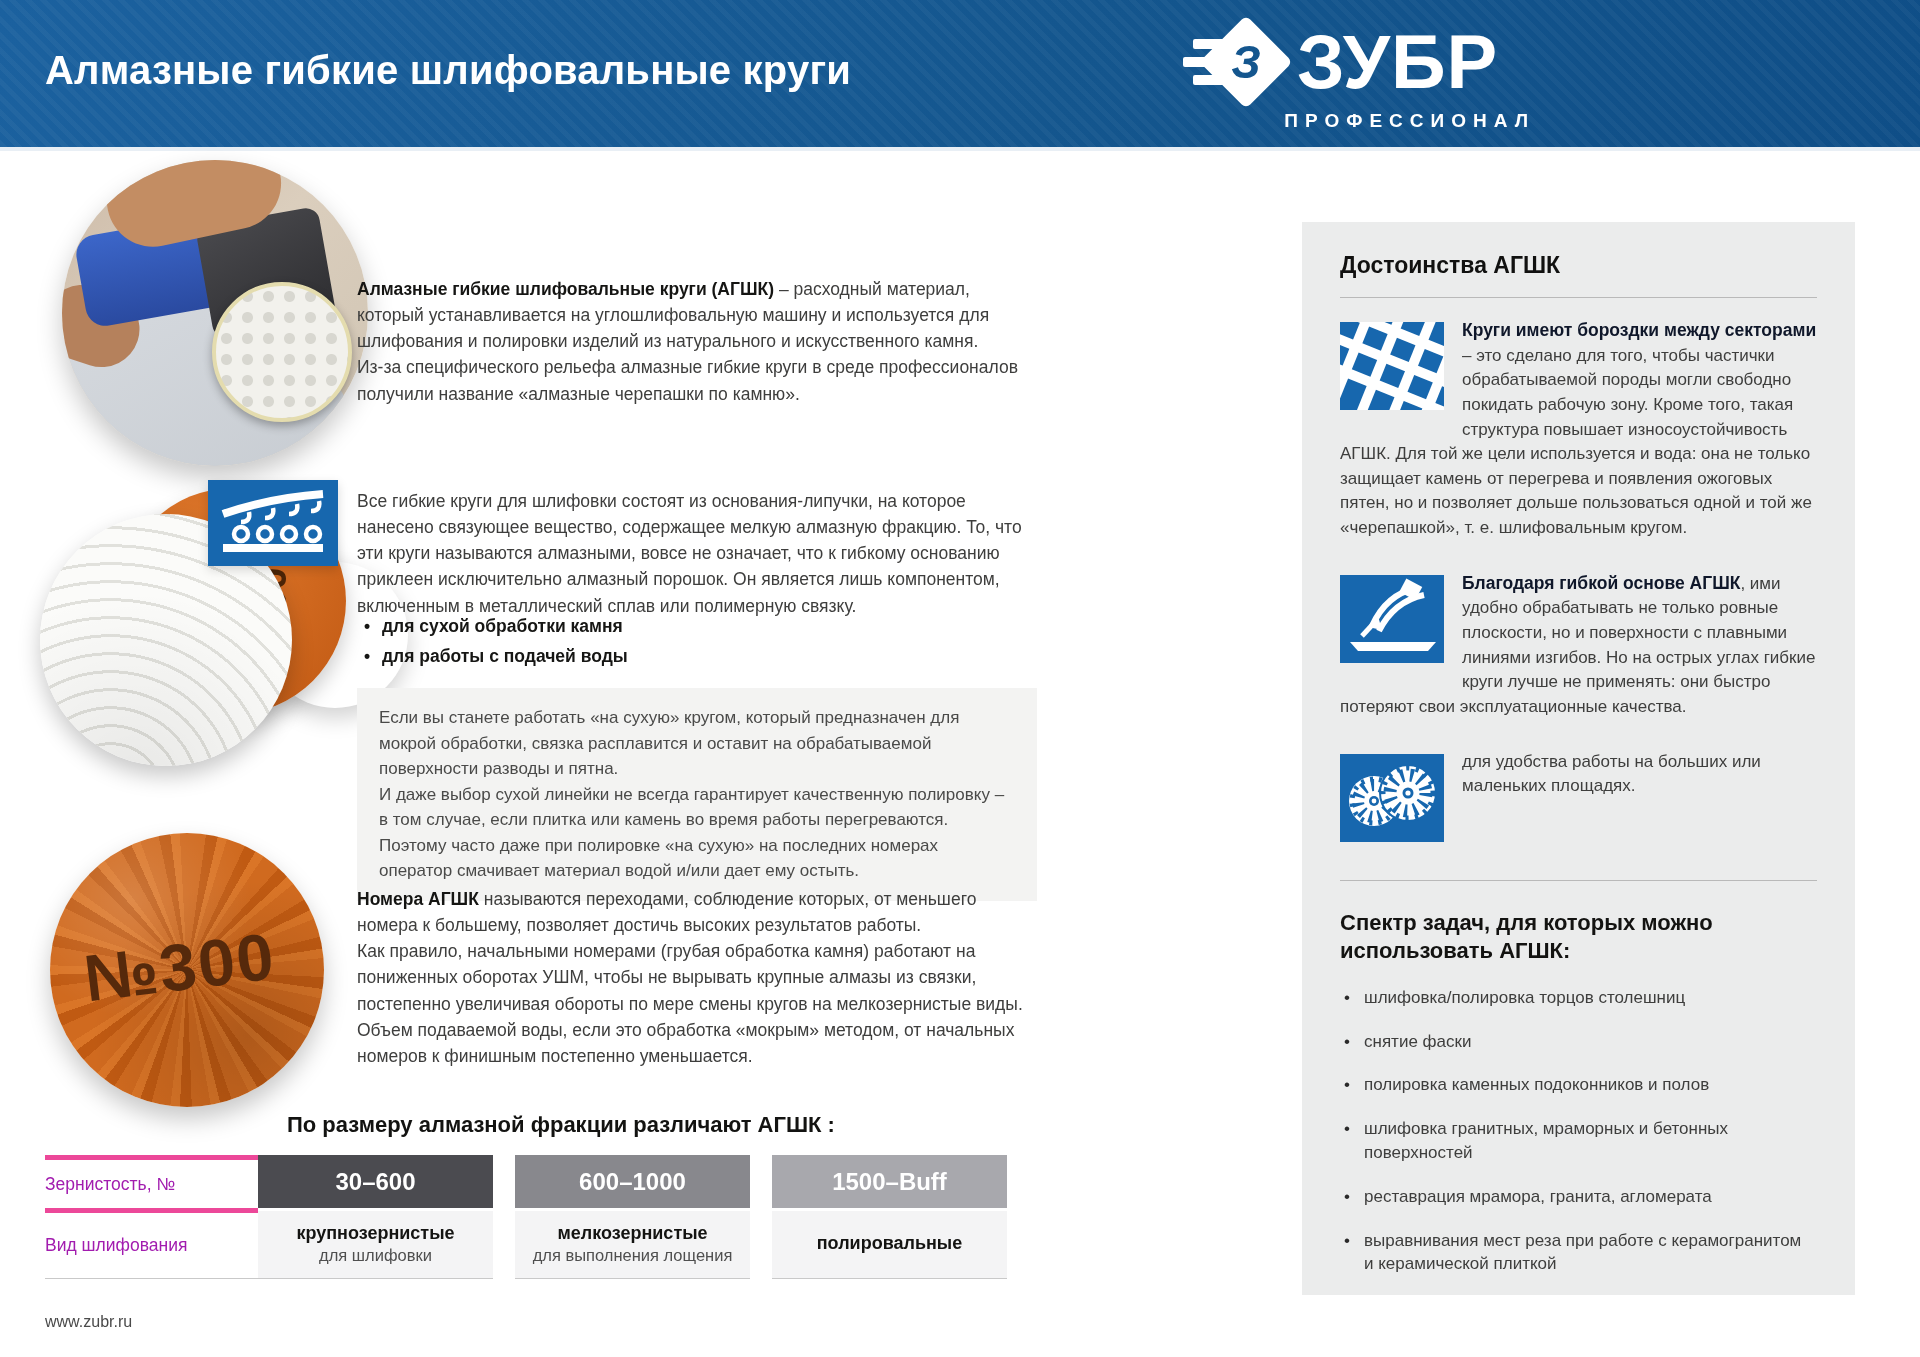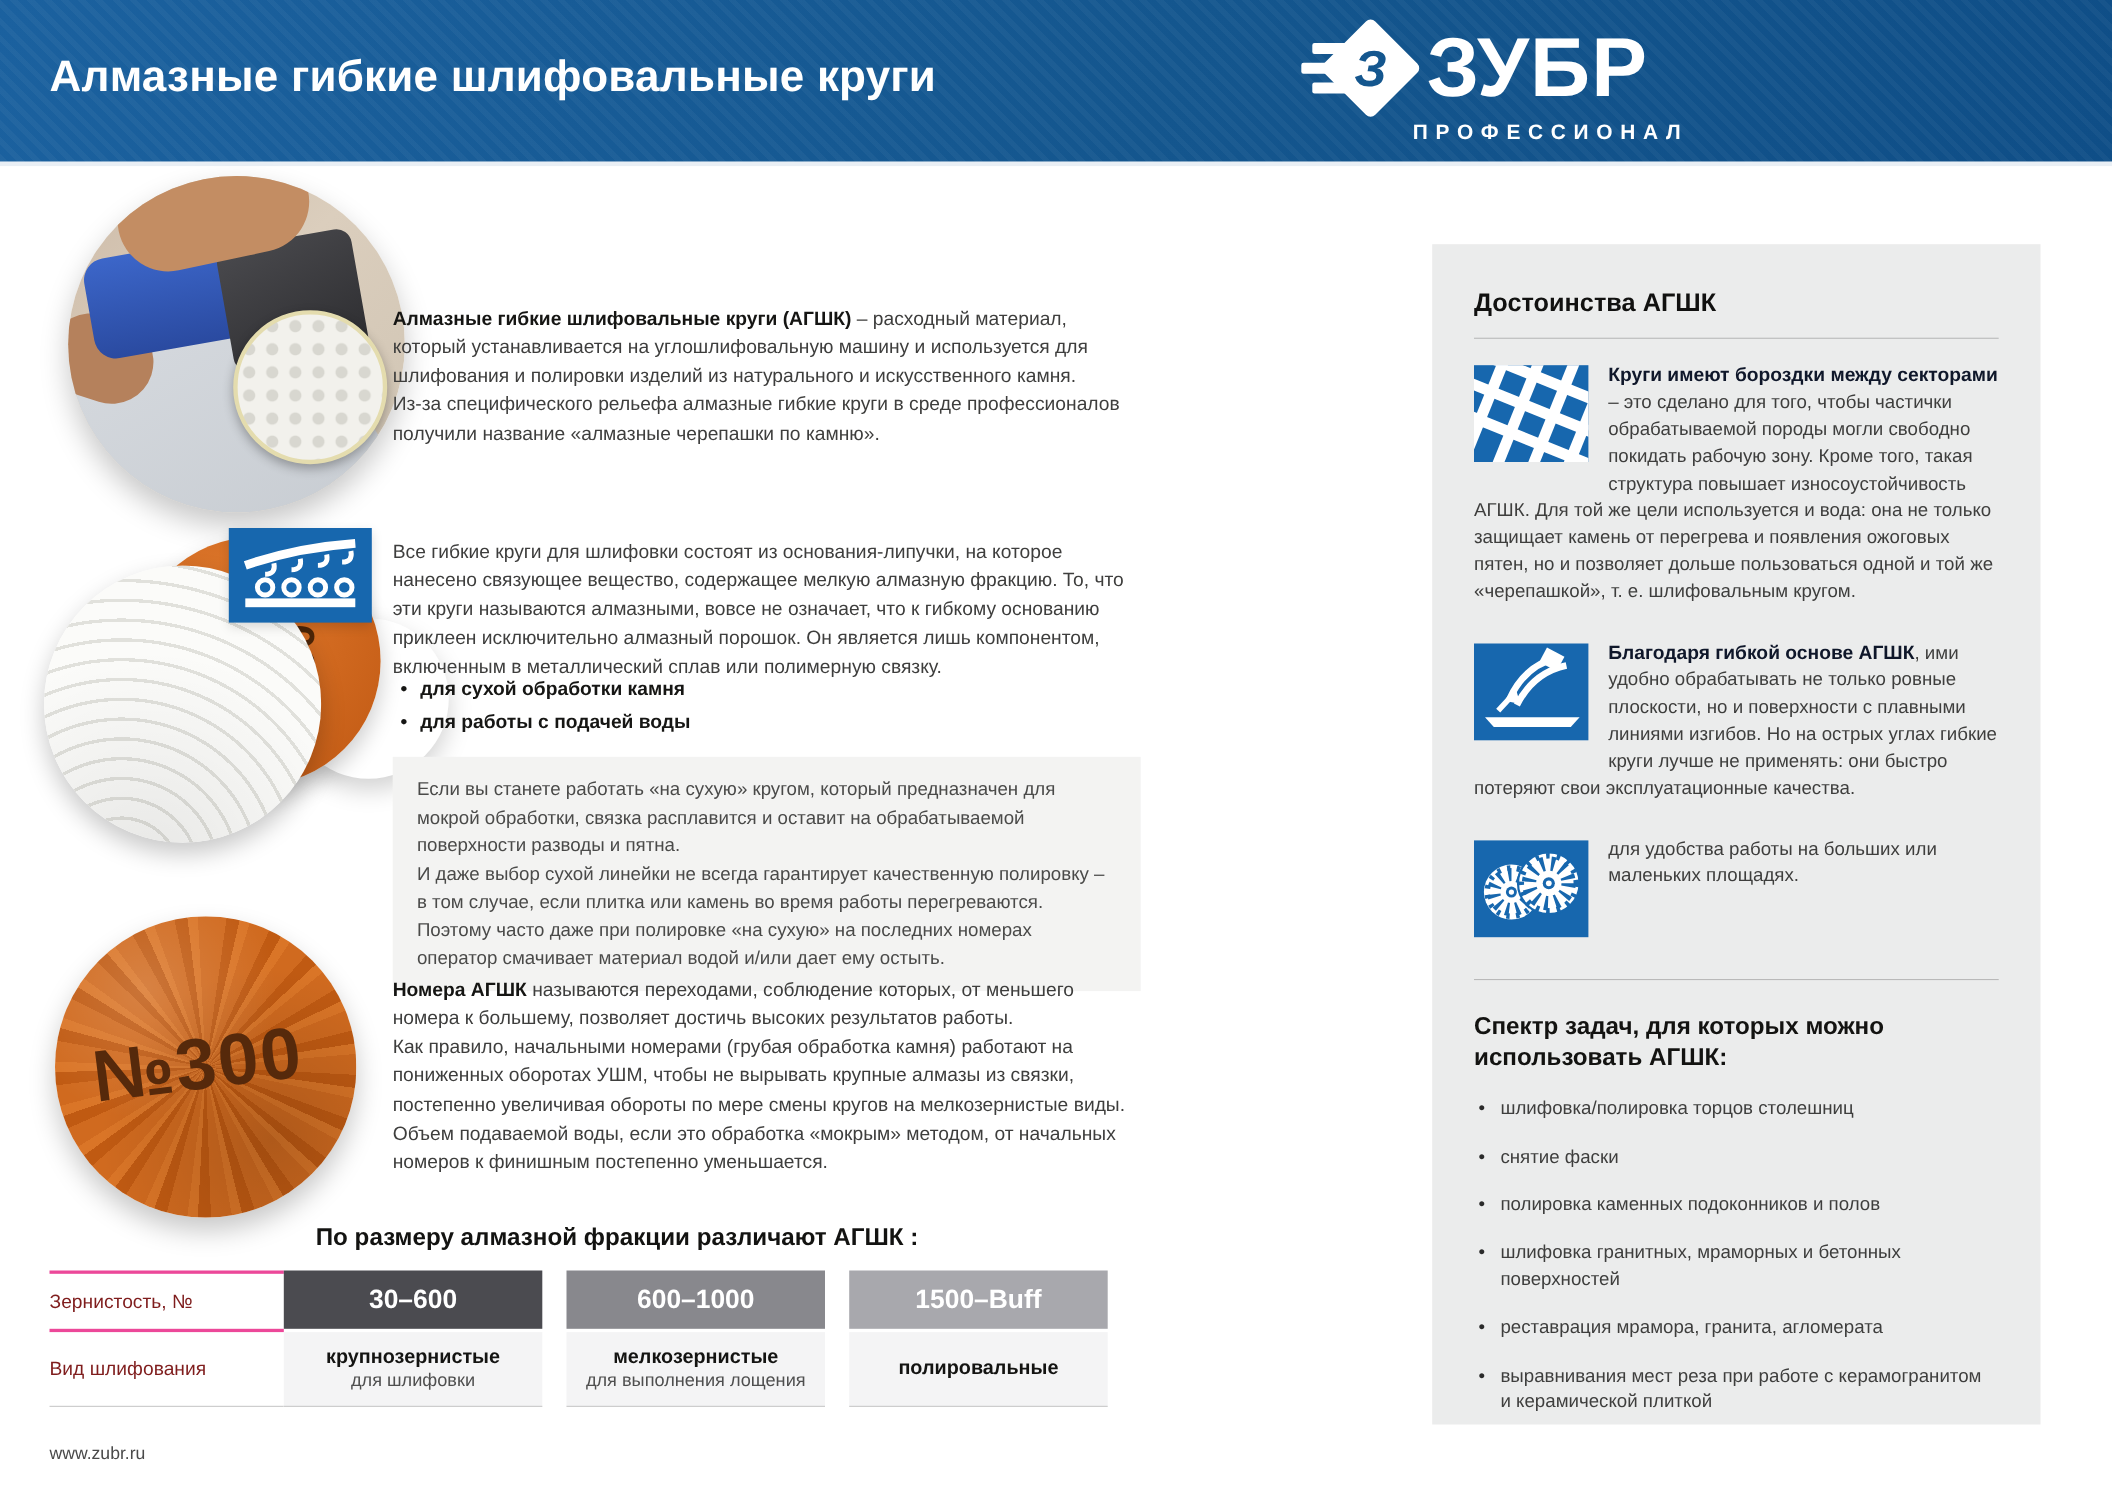--- a/index.html
+++ b/index.html
@@ -81,39 +81,39 @@
   .type-list li{position:relative;padding-left:22px;margin-bottom:9px;font-size:17.5px;font-weight:bold;color:#161614;}
   .type-list li::before{content:"•";position:absolute;left:4px;top:0;color:#161614;}
   .note-box{position:absolute;left:357px;top:688px;width:636px;background:#f3f3f2;padding:17px 22px;
     font-size:17px;line-height:1.5;color:#4a4a49;}
   .p3{top:868px;}
   .tbl-title{position:absolute;left:287px;top:1112px;font-size:22px;font-weight:bold;color:#131311;}
 
   
   .tbl{position:absolute;left:45px;top:1155px;width:962px;font-size:17.5px;}
   .tbl-row{display:flex;align-items:stretch;}
-  .tbl-label{width:232px;display:flex;align-items:center;color:#7f1d1d;
-    border-top:3px solid #ec4899;}
+  .tbl-label{width:232px;display:flex;align-items:center;color:#a21caf;
+    border-top:5px solid #ec4899;}
   .tbl-row:last-child .tbl-label{border-bottom:1px solid #c9c9c9;}
   .tbl-cells{display:flex;gap:22px;}
   .cell{width:235px;}
   .grit{height:53px;display:flex;align-items:center;justify-content:center;
     color:#fff;font-size:24px;font-weight:bold;}
   .g0{background:#4b4b50;}
   .g1{background:#88888d;}
   .g2{background:#a8a8ad;}
   .kind{background:#f4f4f5;text-align:center;padding:9px 0 10px;margin-top:3px;min-height:48px;
     display:flex;flex-direction:column;justify-content:center;border-bottom:1px solid #c9c9c9;}
   .kind .k-name{font-weight:bold;font-size:18px;color:#141412;}
   .kind .k-desc{font-size:16.5px;color:#4f4f4f;margin-top:2px;}
 
   
   .sidebar{position:absolute;left:1302px;top:222px;width:553px;height:1073px;background:#ebecec;box-sizing:border-box;
     padding:30px 38px 0 38px;}
-  .sb-title{font-size:23px;font-weight:bold;color:#111110;margin-top:10px;}
+  .sb-title{font-size:23px;font-weight:bold;color:#111110;}
   .sb-rule{border:none;border-top:1px solid #b9b9b9;margin:18px 0 20px 0;}
   .adv{font-size:17px;line-height:1.45;color:#3e3e3d;margin-bottom:30px;}
   .adv::after{content:"";display:block;clear:both;}
   .adv .icon{float:left;width:104px;height:88px;background:#1767ae;margin:4px 18px 8px 0;
     display:flex;align-items:center;justify-content:center;}
   .adv b{font-size:17.5px;color:#0f172a;}
   .adv .lead-block{display:block;}
   .tasks-title{font-size:22px;font-weight:bold;line-height:1.3;color:#131311;margin:28px 0 6px 0;width:430px;}
   .tasks{list-style:none;margin:0;padding:0;}
   .tasks li{position:relative;padding-left:24px;margin-top:20px;font-size:17px;line-height:1.4;color:#3e3e3d;width:440px;}

